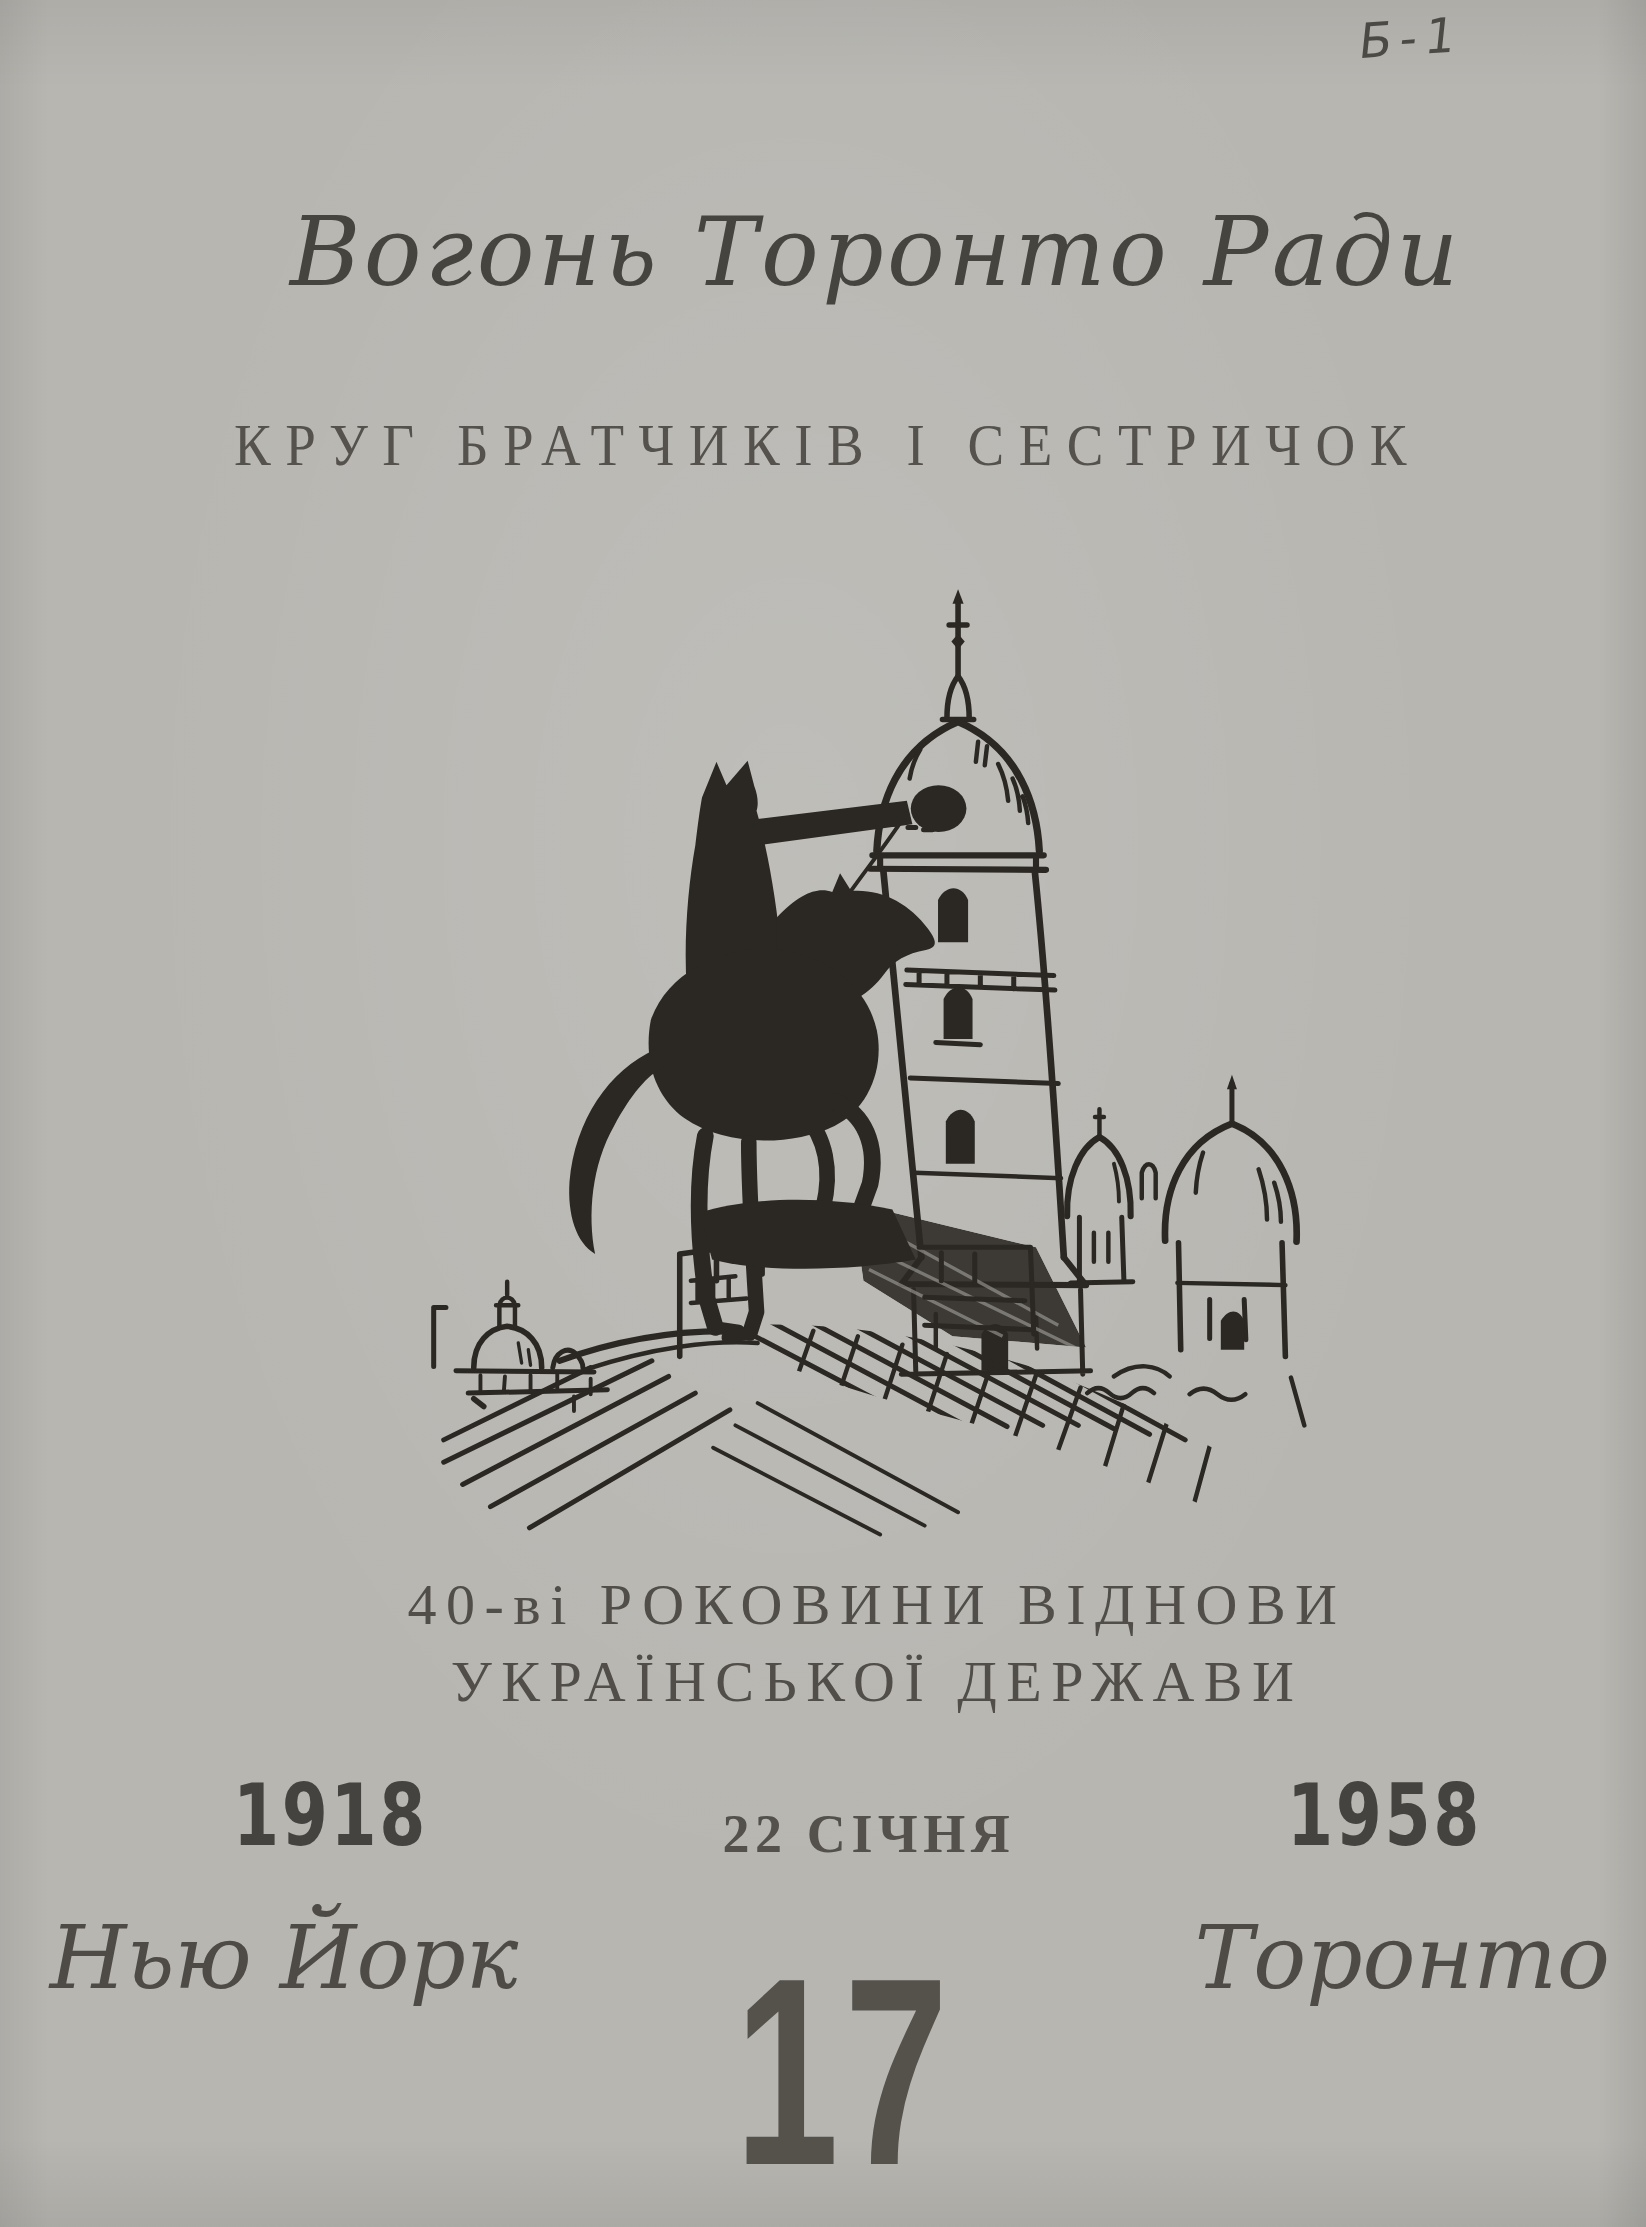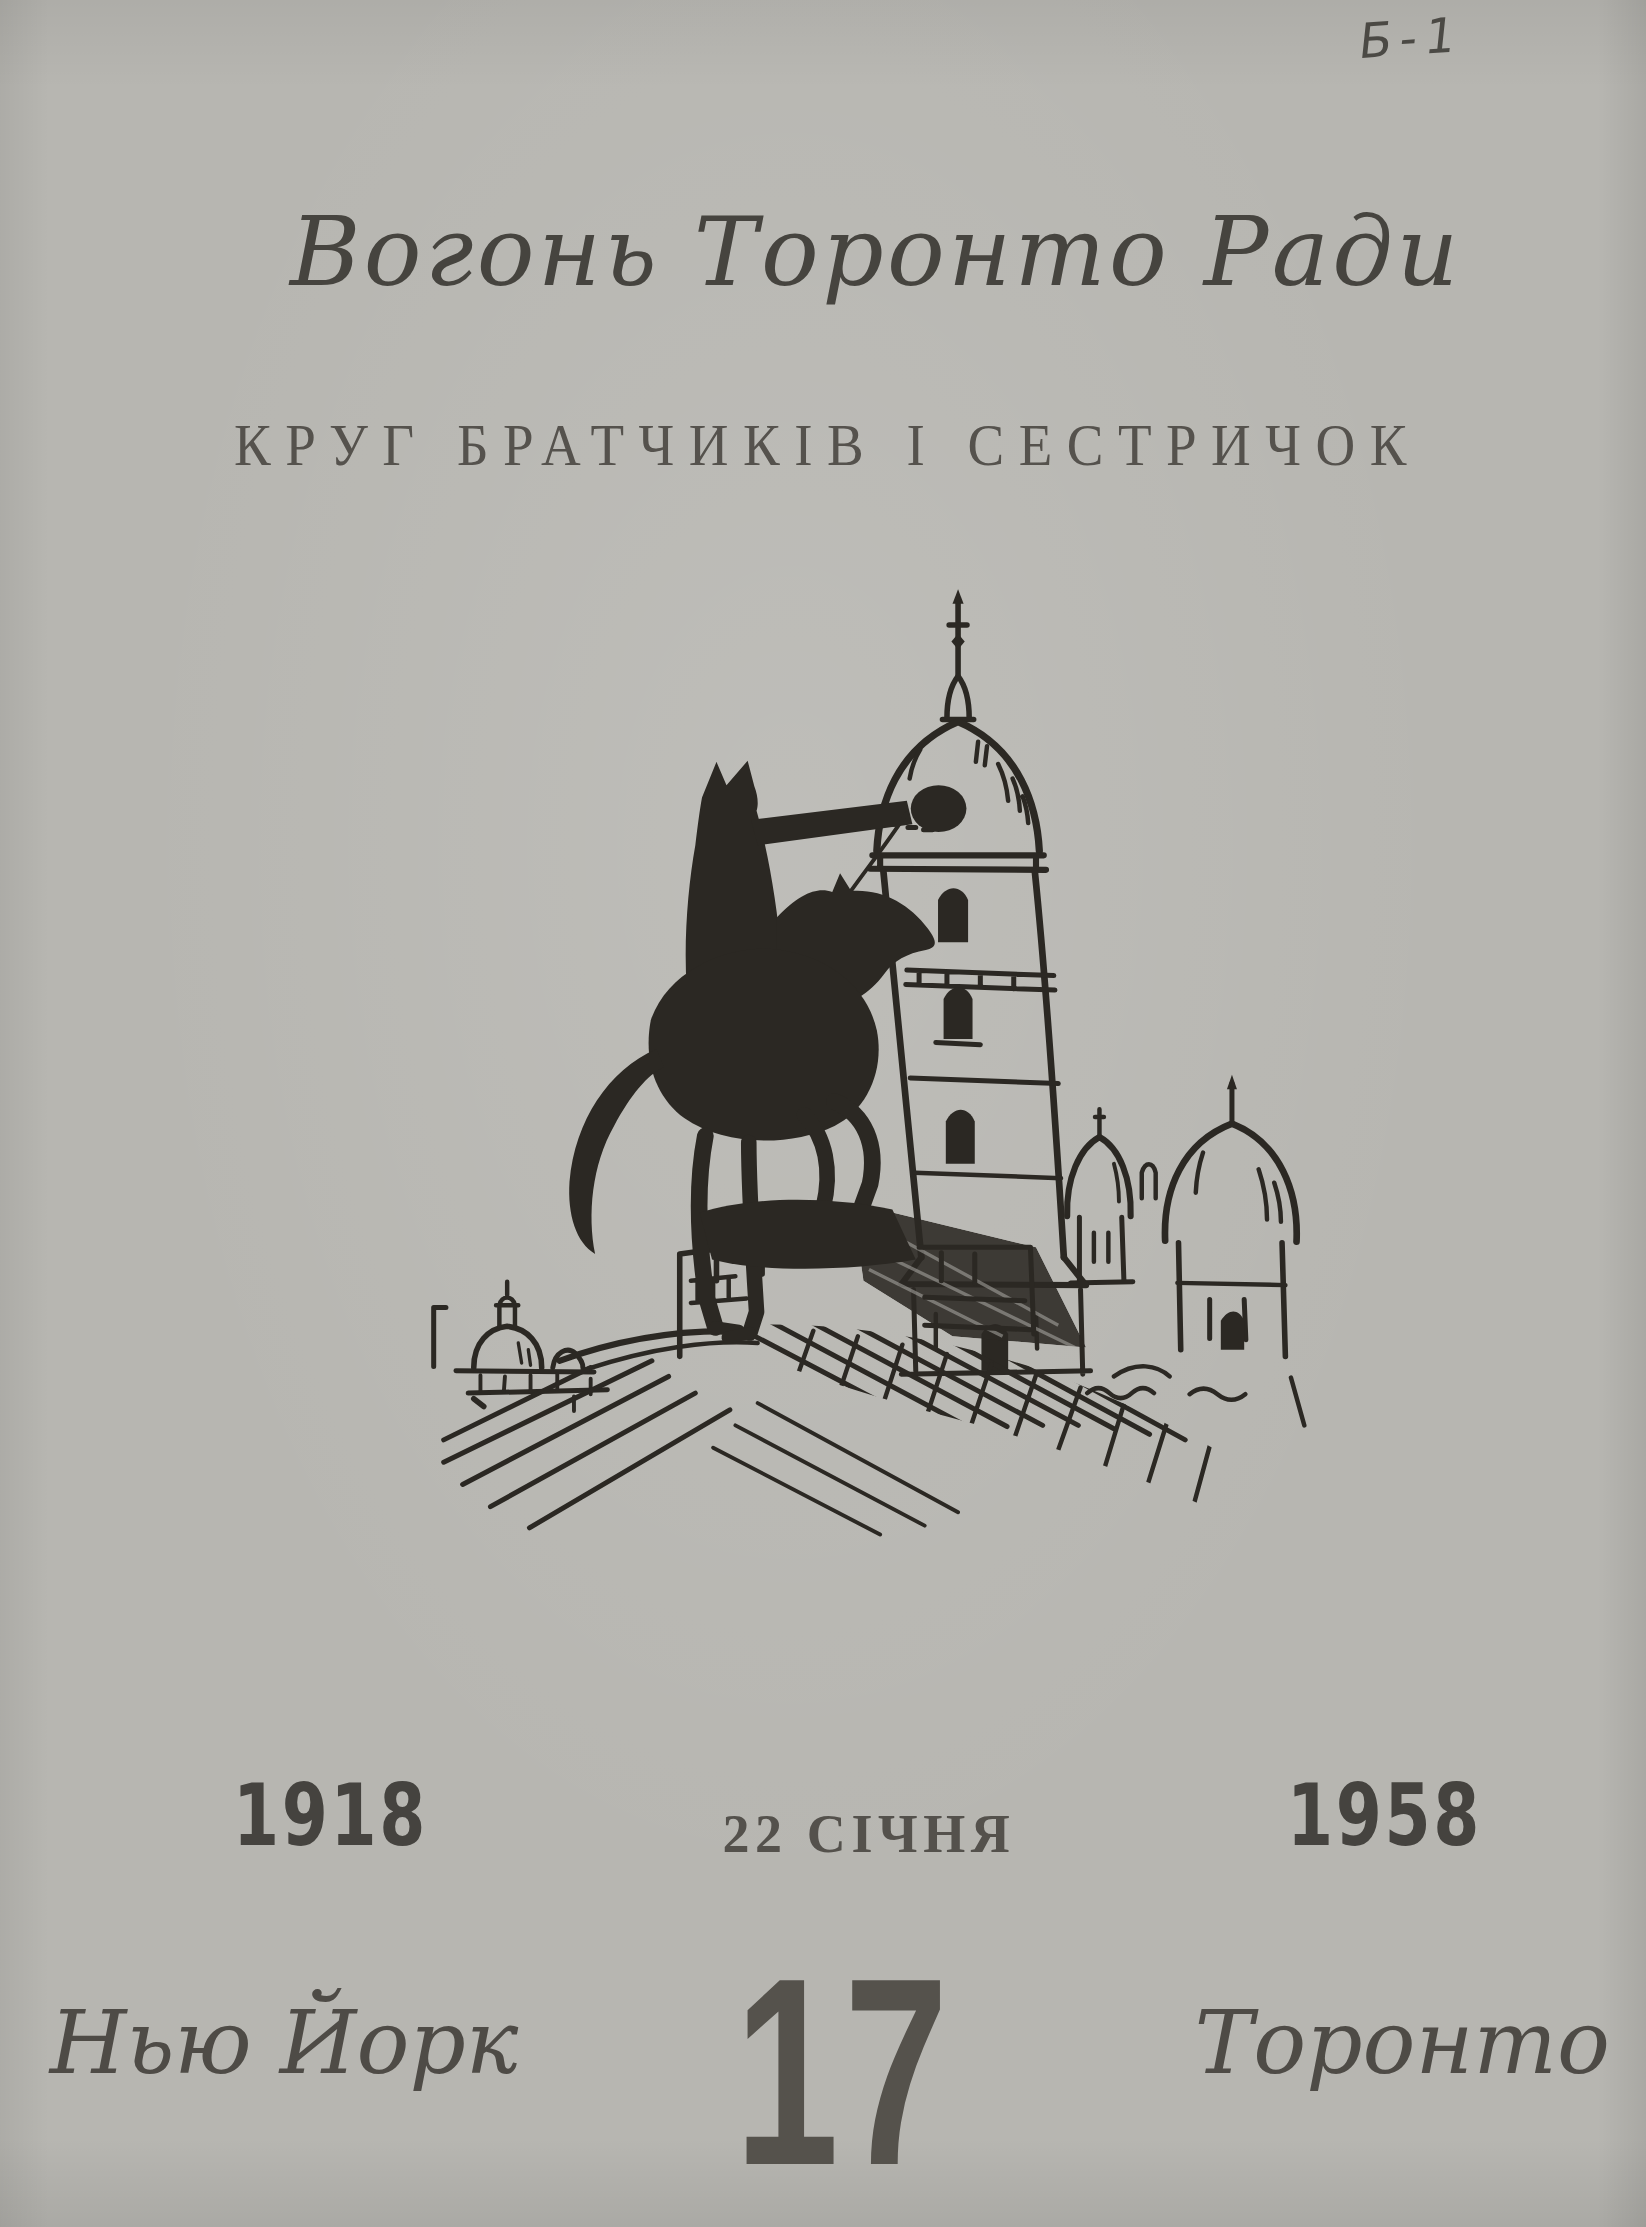--- a/index.html
+++ b/index.html
@@ -44,21 +44,21 @@
   }
   .year-left{left:205px;width:251px;text-align:center;}
   .year-right{left:1259px;width:251px;text-align:center;}
   .date-center{
     left:713px;top:1803px;width:312px;text-align:center;
     font-family:"Liberation Serif",serif;font-size:54px;color:#54514c;
     letter-spacing:5.6px;white-space:nowrap;font-weight:bold;
   }
   .city{
     font-family:"DejaVu Serif",serif;font-style:italic;font-size:88px;
-    color:#4e4b46;top:1991px;white-space:nowrap;
+    color:#4e4b46;top:1906px;white-space:nowrap;
   }
   .city-left{left:39px;width:490px;text-align:center;}
   .city-right{left:1142px;width:468px;text-align:right;}
   .issue-number{
     left:688px;top:1949px;width:312px;text-align:center;
     font-family:"Liberation Sans",sans-serif;font-weight:700;font-size:267px;
     line-height:0.92;color:var(--stamp);transform:scaleX(0.70);transform-origin:center;
     letter-spacing:7.8px;
   }
   svg .ln{stroke:var(--ink);fill:none;stroke-linecap:round;stroke-linejoin:round;}
@@ -170,20 +170,24 @@
       <path class="ln" stroke-width="22" d="M754 1228 L788 1240"></path>
       <path class="ln" stroke-width="30" d="M566 1040 C550 1122 552 1222 568 1330 L584 1384"></path>
       <path class="ln" stroke-width="22" d="M584 1384 L626 1390"></path>
       <path class="ln" stroke-width="28" d="M644 1052 C644 1142 652 1258 658 1356 L646 1394"></path>
       <path class="ln" stroke-width="22" d="M646 1394 L606 1402"></path>
       <path class="fl" d="M478 884 C392 922 332 1012 322 1122 C318 1182 334 1232 368 1252 C354 1182 362 1092 402 1022 C432 966 462 930 492 916 Z"></path>
       <path class="fl" d="M556 1178 C652 1148 786 1148 902 1172 L944 1262 C820 1284 658 1284 578 1262 Z"></path>
     </g>
   </svg>
 
+  <div class="abs anniv">
+    <div>40-ві РОКОВИНИ ВІДНОВИ</div>
+    <div>УКРАЇНСЬКОЇ ДЕРЖАВИ</div>
+  </div>
 
   <div class="abs year year-left">1918</div>
   <div class="abs date-center">22 СІЧНЯ</div>
   <div class="abs year year-right">1958</div>
 
   <div class="abs city city-left">Нью Йорк</div>
   <div class="abs issue-number">17</div>
   <div class="abs city city-right">Торонто</div>
 
 </div>

